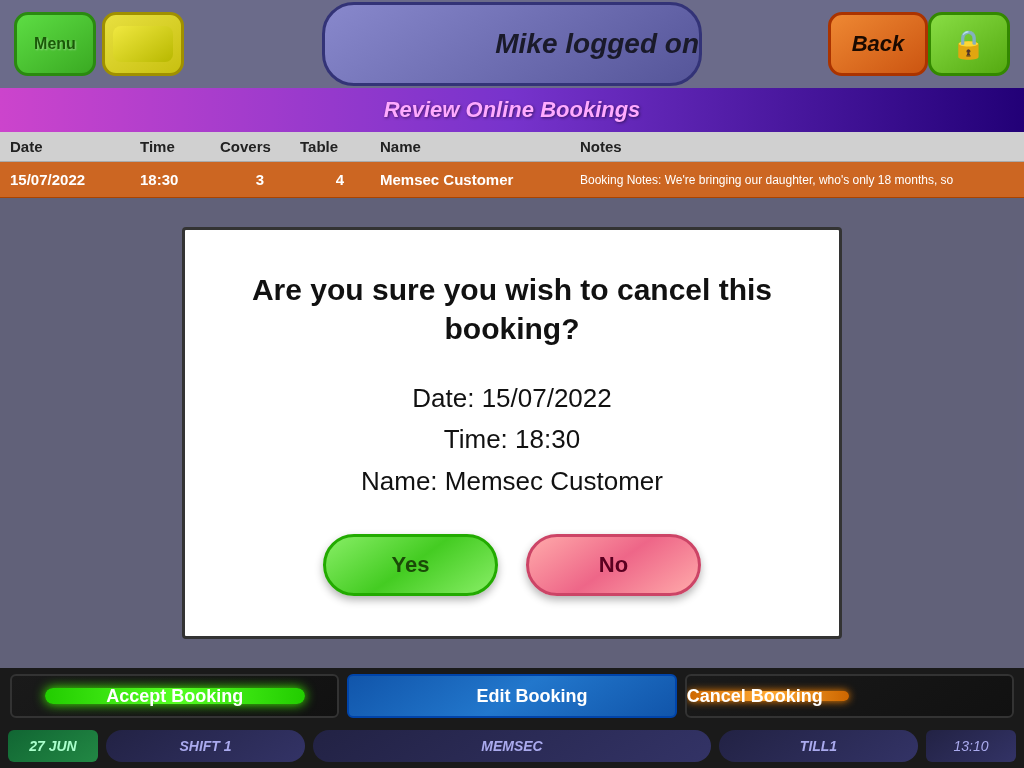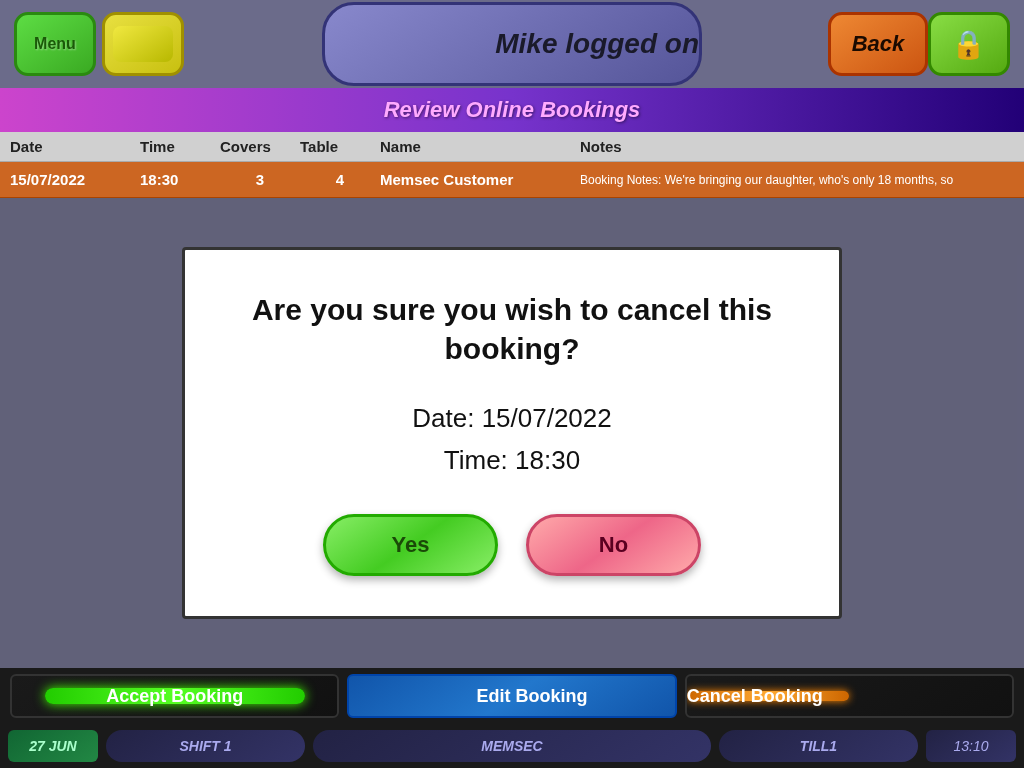--- a/index.html
+++ b/index.html
@@ -475,20 +475,21 @@
   <div class="row-notes">Booking Notes: We're bringing our daughter, who's only 18 months, so</div>
 </div>
 
 <div id="main-content">
   <div id="modal-overlay">
     <div id="modal-dialog">
       <div class="modal-question">Are you sure you wish to cancel this booking?</div>
       <div class="modal-details">
         <div><span>Date:</span> <span>15/07/2022</span></div>
         <div><span>Time:</span> <span>18:30</span></div>
+        <div><span>Name:</span> <span>Memsec Customer</span></div>
       </div>
       <div class="modal-buttons">
         <div class="yes-btn">Yes</div>
         <div class="no-btn">No</div>
       </div>
     </div>
   </div>
 </div>
 
 <div id="bottom-actions">

